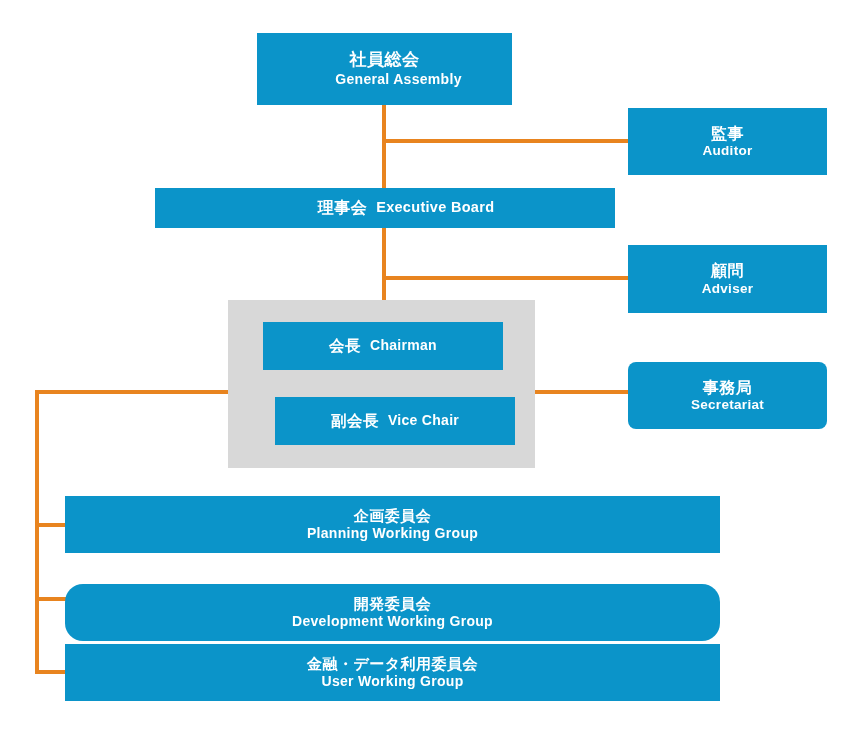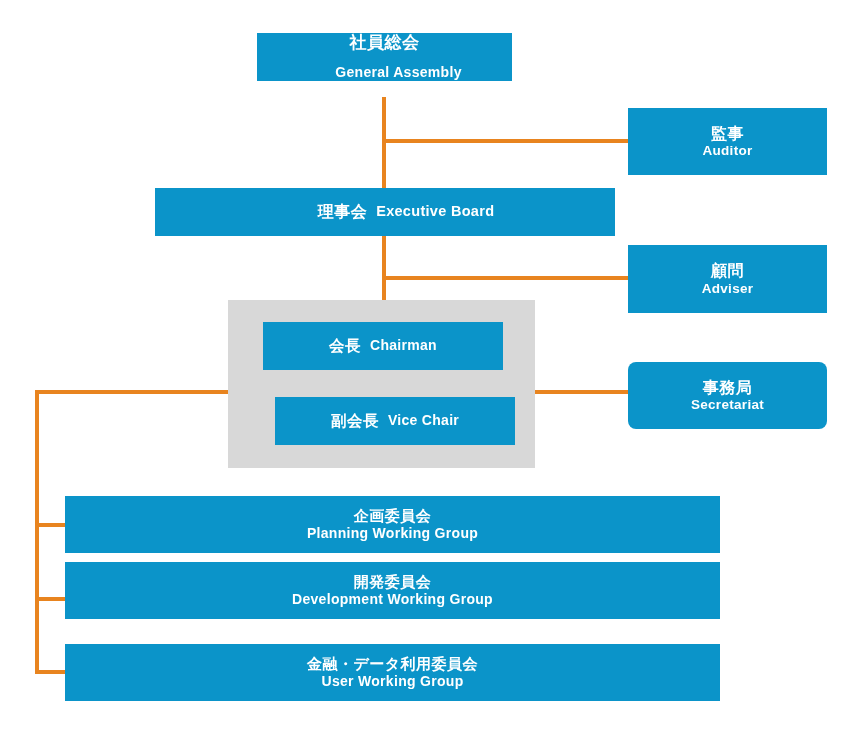--- a/index.html
+++ b/index.html
@@ -55,29 +55,29 @@
     font-weight: bold;
     letter-spacing: 0.3px;
     white-space: nowrap;
   }
   .node.inline-label {
     flex-direction: row;
     gap: 9px;
   }
 
   
-  .n-assembly { left: 257px; top: 33px;  width: 255px; height: 48px; justify-content: space-between; }
+  .n-assembly { left: 257px; top: 33px;  width: 255px; height: 72px; }
   .n-assembly .jp { font-size: 17px; }
   .n-assembly .en { font-size: 14px; margin-left: 28px; }
 
   .n-auditor  { left: 628px; top: 108px; width: 199px; height: 67px; }
   .n-auditor .jp { font-size: 16px; }
   .n-auditor .en { font-size: 13.5px; }
 
-  .n-board    { left: 155px; top: 188px; width: 460px; height: 48px; padding-left: 42px; }
+  .n-board    { left: 155px; top: 188px; width: 460px; height: 40px; padding-left: 42px; }
   .n-board .jp { font-size: 16px; }
   .n-board .en { font-size: 14.5px; }
 
   .n-adviser  { left: 628px; top: 245px; width: 199px; height: 68px; }
   .n-adviser .jp { font-size: 16px; }
   .n-adviser .en { font-size: 13.5px; }
 
   .n-secretariat { left: 628px; top: 362px; width: 199px; height: 67px; border-radius: 8px; }
   .n-secretariat .jp { font-size: 16px; }
   .n-secretariat .en { font-size: 13.5px; }
@@ -87,21 +87,21 @@
   .n-chairman .en { font-size: 14px; }
 
   .n-vicechair { left: 275px; top: 397px; width: 240px; height: 48px; }
   .n-vicechair .jp { font-size: 15.5px; }
   .n-vicechair .en { font-size: 14px; }
 
   .n-wg { left: 65px; width: 655px; height: 57px; }
   .n-wg .jp { font-size: 15px; }
   .n-wg .en { font-size: 14px; }
   .n-wg-1 { top: 496px; }
-  .n-wg-2 { top: 562px; }
+  .n-wg-2 { top: 584px; border-radius: 18px; }
   .n-wg-3 { top: 644px; }
 </style>
 </head>
 <body>
 
 <div id="chart-root">
 
   <div class="conn" style="left:382px; top:97px; width:4px; height:91px;"></div>
 
   <div class="conn" style="left:384px; top:139px; width:244px; height:4px;"></div>

